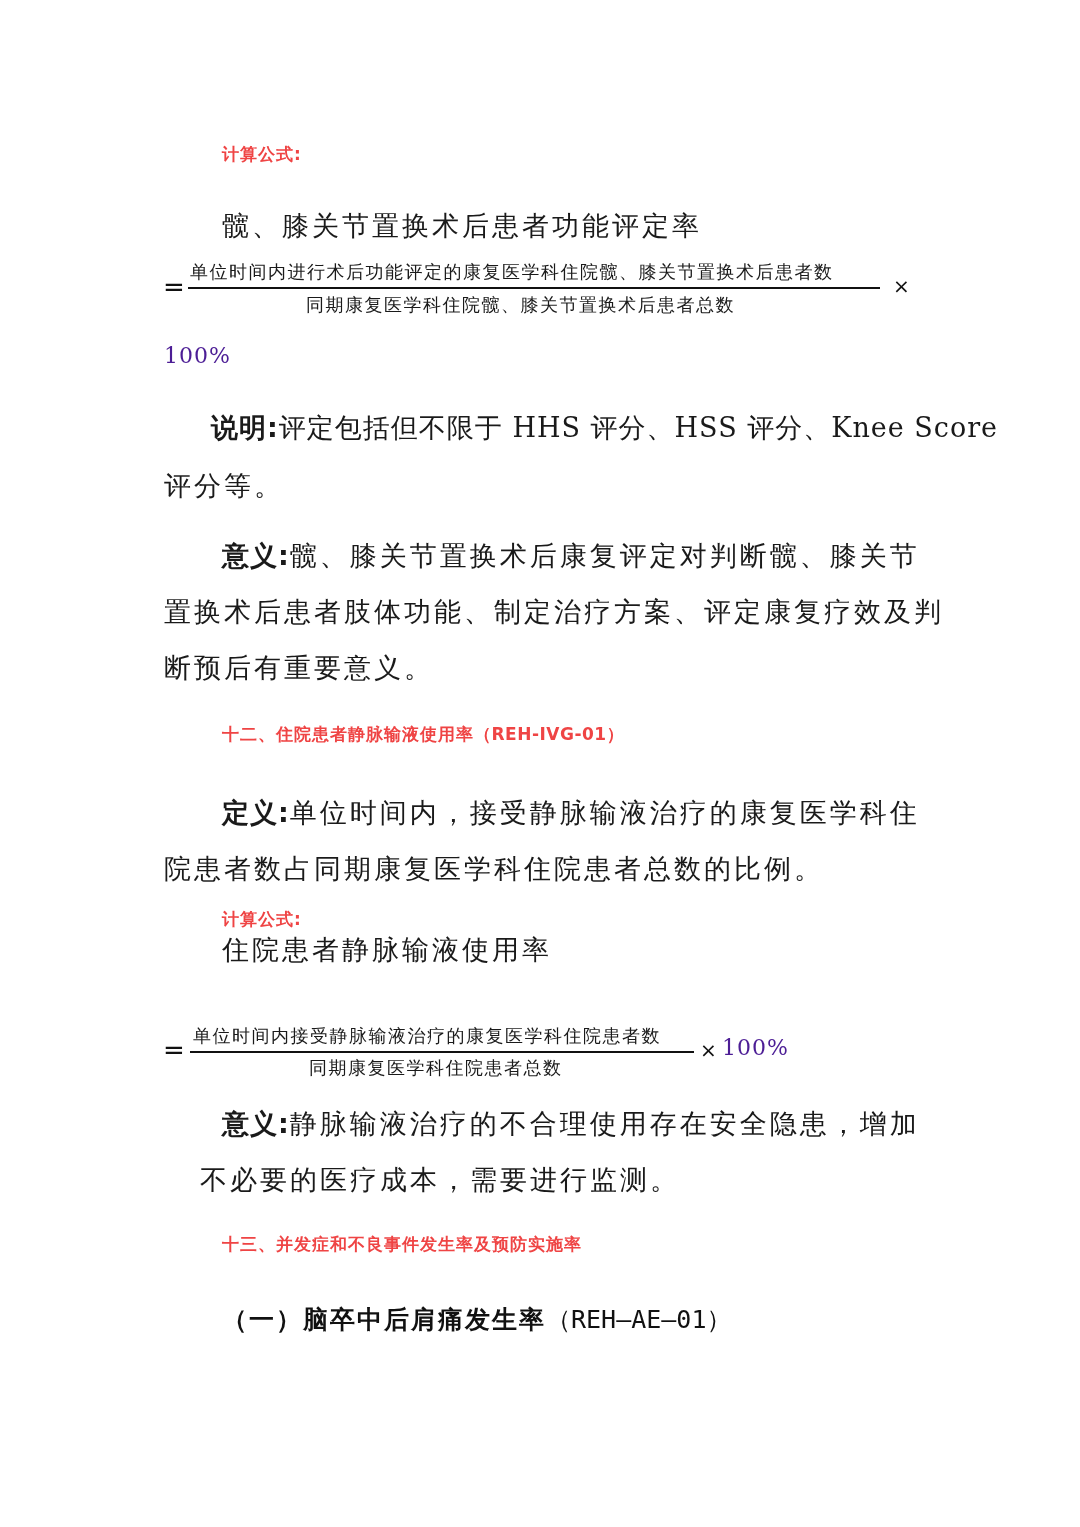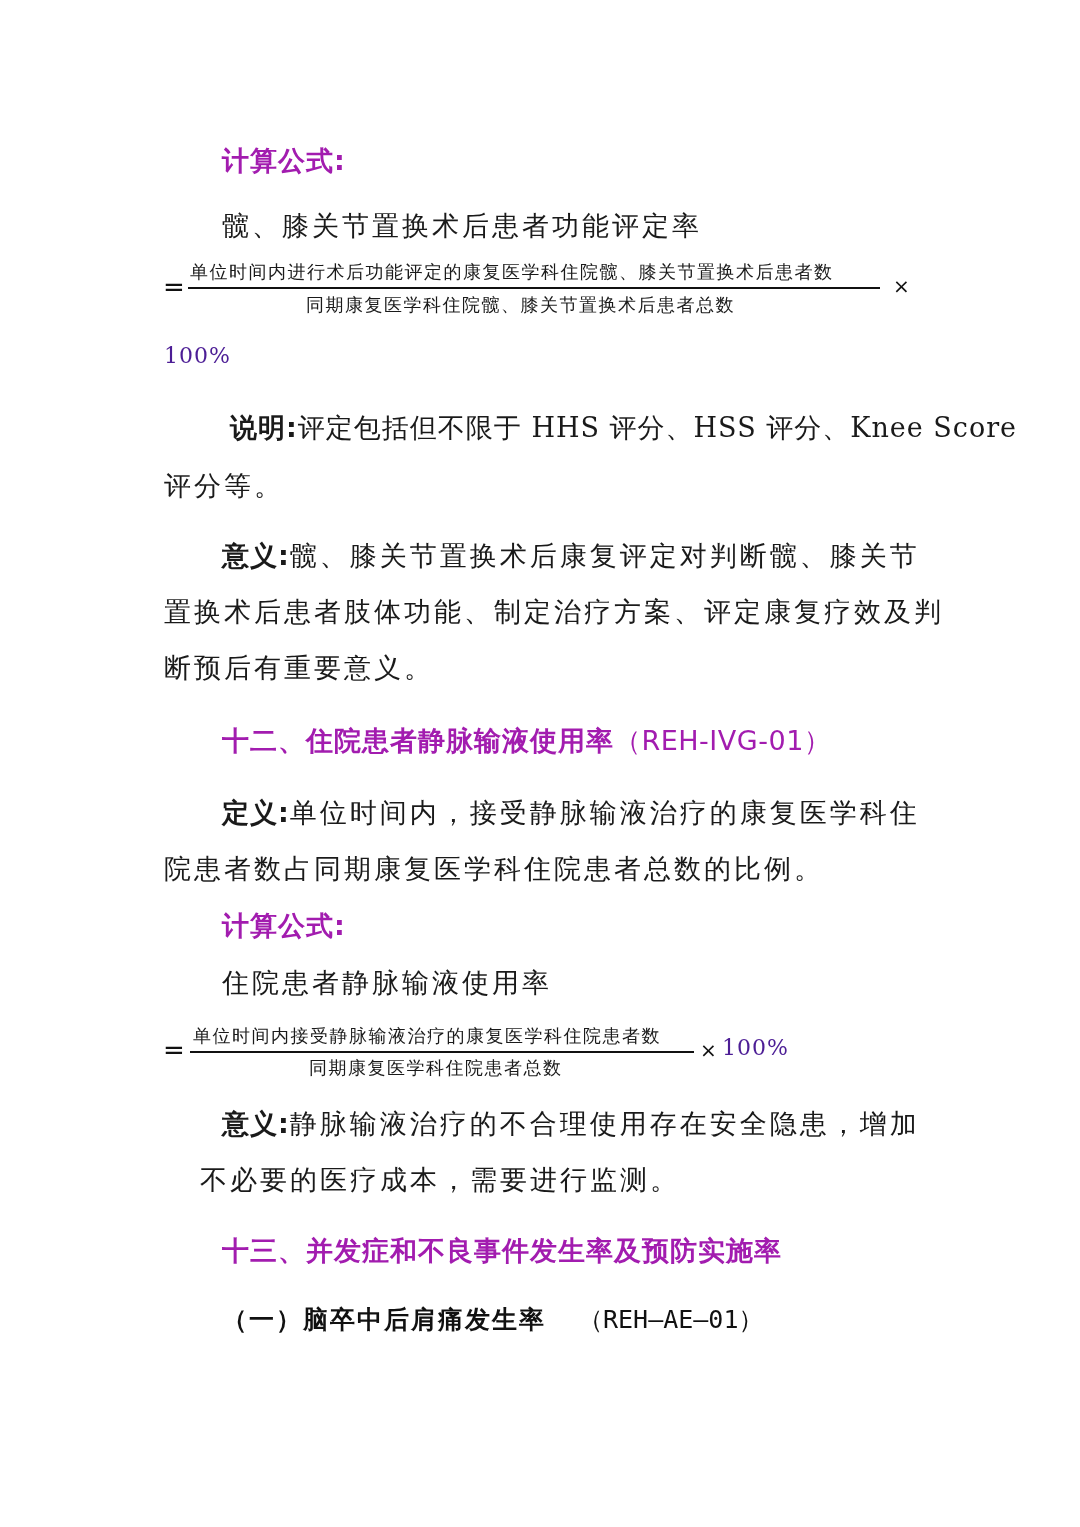--- a/index.html
+++ b/index.html
@@ -23,26 +23,26 @@
       color: #1a1a1a;
     }
     .bold {
       font-family: "DejaVu Sans", "Liberation Sans", sans-serif;
       font-weight: bold;
       letter-spacing: 1px;
     }
     .heading {
       font-family: "DejaVu Sans", "Liberation Sans", sans-serif;
       font-weight: bold;
-      font-size: 27px;
+      font-size: 17px;
       letter-spacing: 1px;
-      color: #a21caf;
+      color: #ef4444;
     }
     .heading .latin {
-      font-weight: normal;
+      font-weight: bold;
       letter-spacing: 0.5px;
       text-align: right;
     }
     .frac-num, .frac-den {
       font-size: 18px;
       letter-spacing: 1.5px;
       color: #1a1a1a;
       text-align: center;
     }
     .frac-line {
@@ -69,41 +69,40 @@
       font-family: "DejaVu Sans", "Liberation Sans", sans-serif;
       font-weight: bold;
       font-size: 25px;
       letter-spacing: 2px;
       color: #111;
     }
     .sub-heading .latin {
       font-family: "DejaVu Sans Mono", "Liberation Mono", monospace;
       font-weight: normal;
       letter-spacing: 0;
-      margin-left: 32px;
     }
   </style>
 </head>
 <body>
 
 <div class="abs heading" style="left:222px; top:143px;">计算公式:</div>
 
 <div class="abs body-text" style="left:222px; top:208px;">髋、膝关节置换术后患者功能评定率</div>
 
 <div>
   <div class="abs eq-sign" style="left:163px; top:272px;">=</div>
   <div class="abs frac-num" style="left:190px; top:260px;">单位时间内进行术后功能评定的康复医学科住院髋、膝关节置换术后患者数</div>
   <div class="frac-line" style="left:188px; top:287px; width:692px;"></div>
   <div class="abs frac-den" style="left:306px; top:293px;">同期康复医学科住院髋、膝关节置换术后患者总数</div>
   <div class="abs times" style="left:893px; top:274px;">×</div>
 </div>
 
 <div class="abs pct" style="left:164px; top:343px;">100%</div>
 
-<div class="abs body-text" style="left:230px; top:410px;">
+<div class="abs body-text" style="left:211px; top:410px;">
   <span class="bold">说明:</span><span style="letter-spacing:1px;">评定包括但不限于 HHS 评分、HSS 评分、Knee Score</span>
 </div>
 <div class="abs body-text" style="left:164px; top:468px;">评分等。</div>
 
 <div class="abs body-text" style="left:222px; top:538px;">
   <span class="bold">意义:</span><span>髋、膝关节置换术后康复评定对判断髋、膝关节</span>
 </div>
 <div class="abs body-text" style="left:164px; top:594px;">置换术后患者肢体功能、制定治疗方案、评定康复疗效及判</div>
 <div class="abs body-text" style="left:164px; top:650px;">断预后有重要意义。</div>
 
@@ -111,21 +110,21 @@
   <span>十二、住院患者静脉输液使用率</span><span class="latin">（REH-IVG-01）</span>
 </div>
 
 <div class="abs body-text" style="left:222px; top:795px;">
   <span class="bold">定义:</span><span>单位时间内，接受静脉输液治疗的康复医学科住</span>
 </div>
 <div class="abs body-text" style="left:164px; top:851px;">院患者数占同期康复医学科住院患者总数的比例。</div>
 
 <div class="abs heading" style="left:222px; top:908px;">计算公式:</div>
 
-<div class="abs body-text" style="left:222px; top:965px;">住院患者静脉输液使用率</div>
+<div class="abs body-text" style="left:222px; top:932px;">住院患者静脉输液使用率</div>
 
 <div>
   <div class="abs eq-sign" style="left:163px; top:1035px;">=</div>
   <div class="abs frac-num" style="left:193px; top:1024px;">单位时间内接受静脉输液治疗的康复医学科住院患者数</div>
   <div class="frac-line" style="left:190px; top:1051px; width:504px;"></div>
   <div class="abs frac-den" style="left:309px; top:1056px;">同期康复医学科住院患者总数</div>
   <div class="abs times" style="left:700px; top:1038px;">×</div>
   <div class="abs pct" style="left:722px; top:1035px;">100%</div>
 </div>
 

